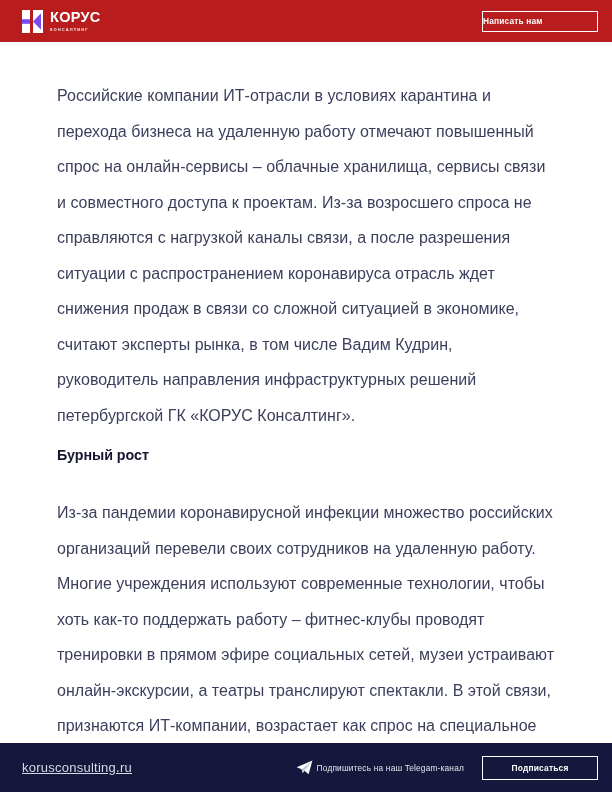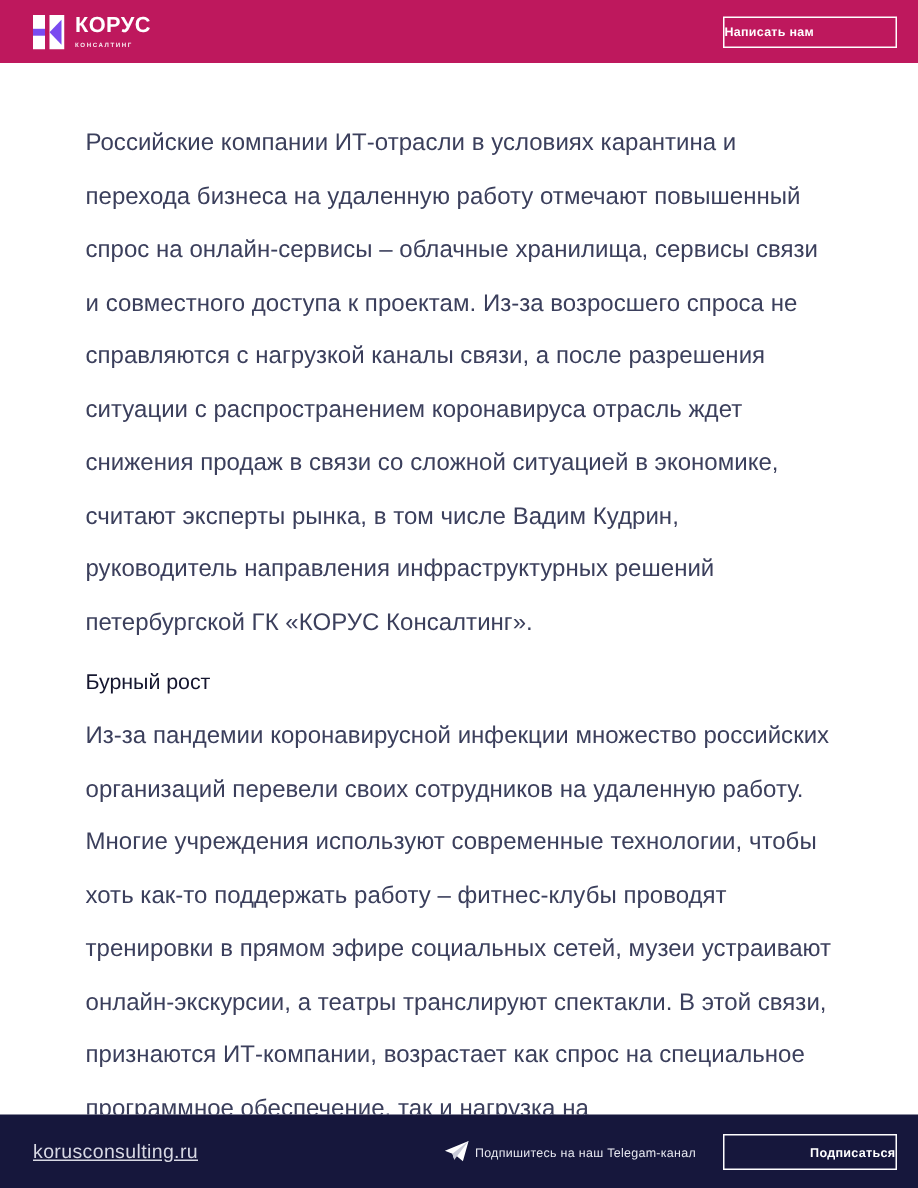--- a/index.html
+++ b/index.html
@@ -20,21 +20,21 @@
     height: 792px;
     display: flex;
     flex-direction: column;
     background: #ffffff;
     position: relative;
   }
 
   
   .site-header {
     height: 42px;
-    background: #be185d;
+    background: #b91c1c;
     display: flex;
     align-items: center;
     justify-content: space-between;
     padding: 0 14px 0 22px;
     box-sizing: border-box;
     flex: 0 0 auto;
   }
 
   .brand {
     display: flex;
@@ -120,24 +120,24 @@
     font-size: 16px;
     color: #3b3f5c;
     line-height: 2.22;
     letter-spacing: 0.02px;
     margin: 0 0 12px 0;
     max-width: 500px;
   }
 
   .article-subtitle {
     font-size: 14.3px;
-    font-weight: normal;
+    font-weight: bold;
     color: #15162f;
     line-height: 1.4;
-    margin: 8px 0 8px 0;
+    margin: 8px 0 30px 0;
     letter-spacing: -0.05px;
   }
 
   .para-tight { margin-bottom: 0; }
 
   
   .site-footer {
     height: 49px;
     background: #16173C;
     display: flex;
@@ -180,21 +180,21 @@
     border: 1px solid #ffffff;
     background: transparent;
     color: #ffffff;
     font-family: "Liberation Sans", sans-serif;
     font-size: 8.4px;
     font-weight: bold;
     letter-spacing: 0.2px;
     width: 116px;
     height: 24px;
     line-height: 22px;
-    text-align: right;
+    text-align: center;
     cursor: pointer;
     padding: 0;
     box-sizing: border-box;
     flex: 0 0 auto;
   }
 </style>
 </head>
 <body>
 
 <div class="page">

